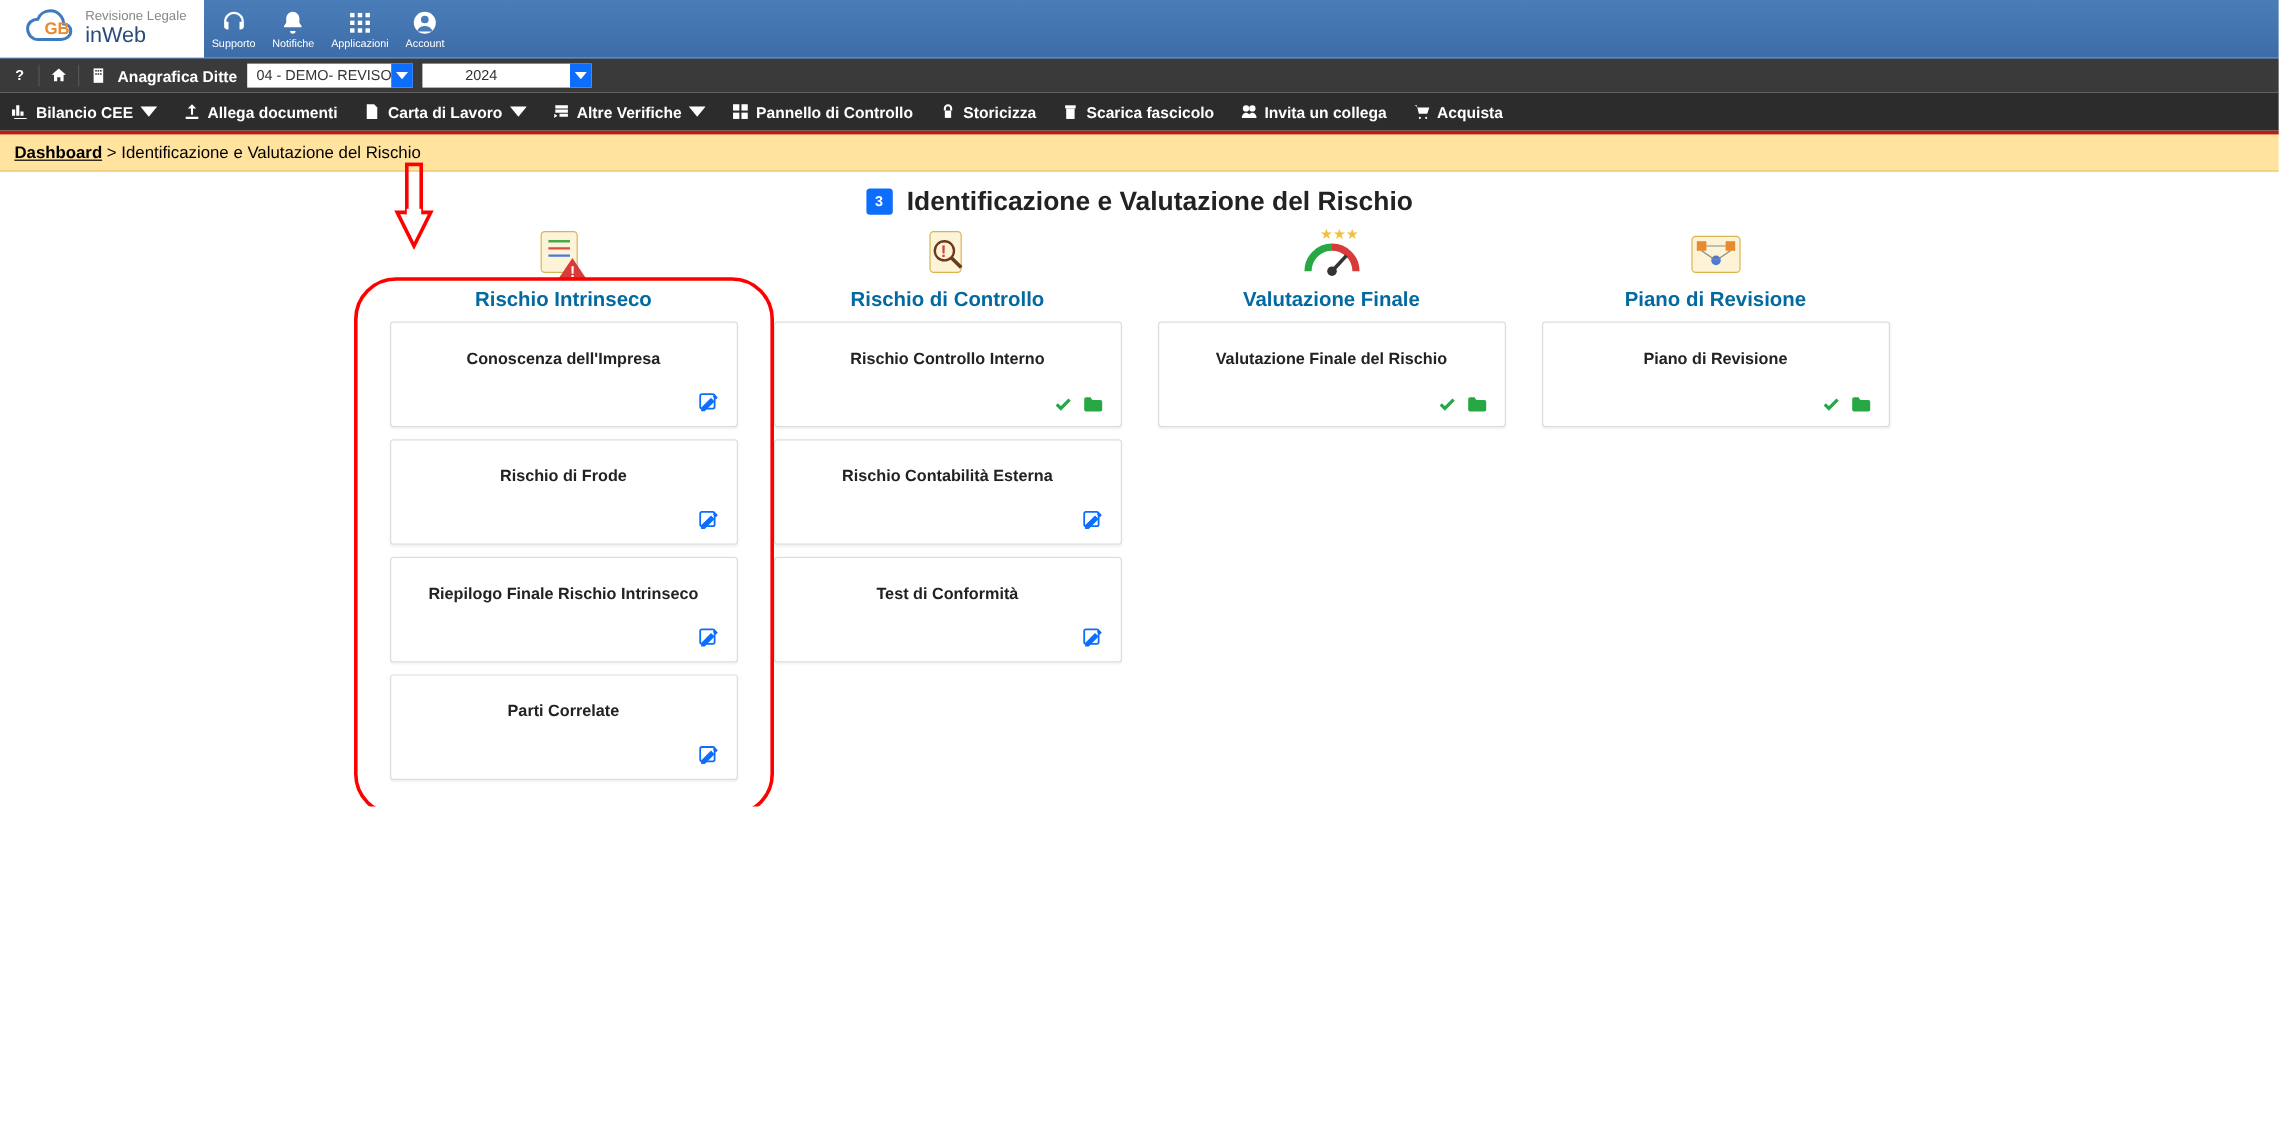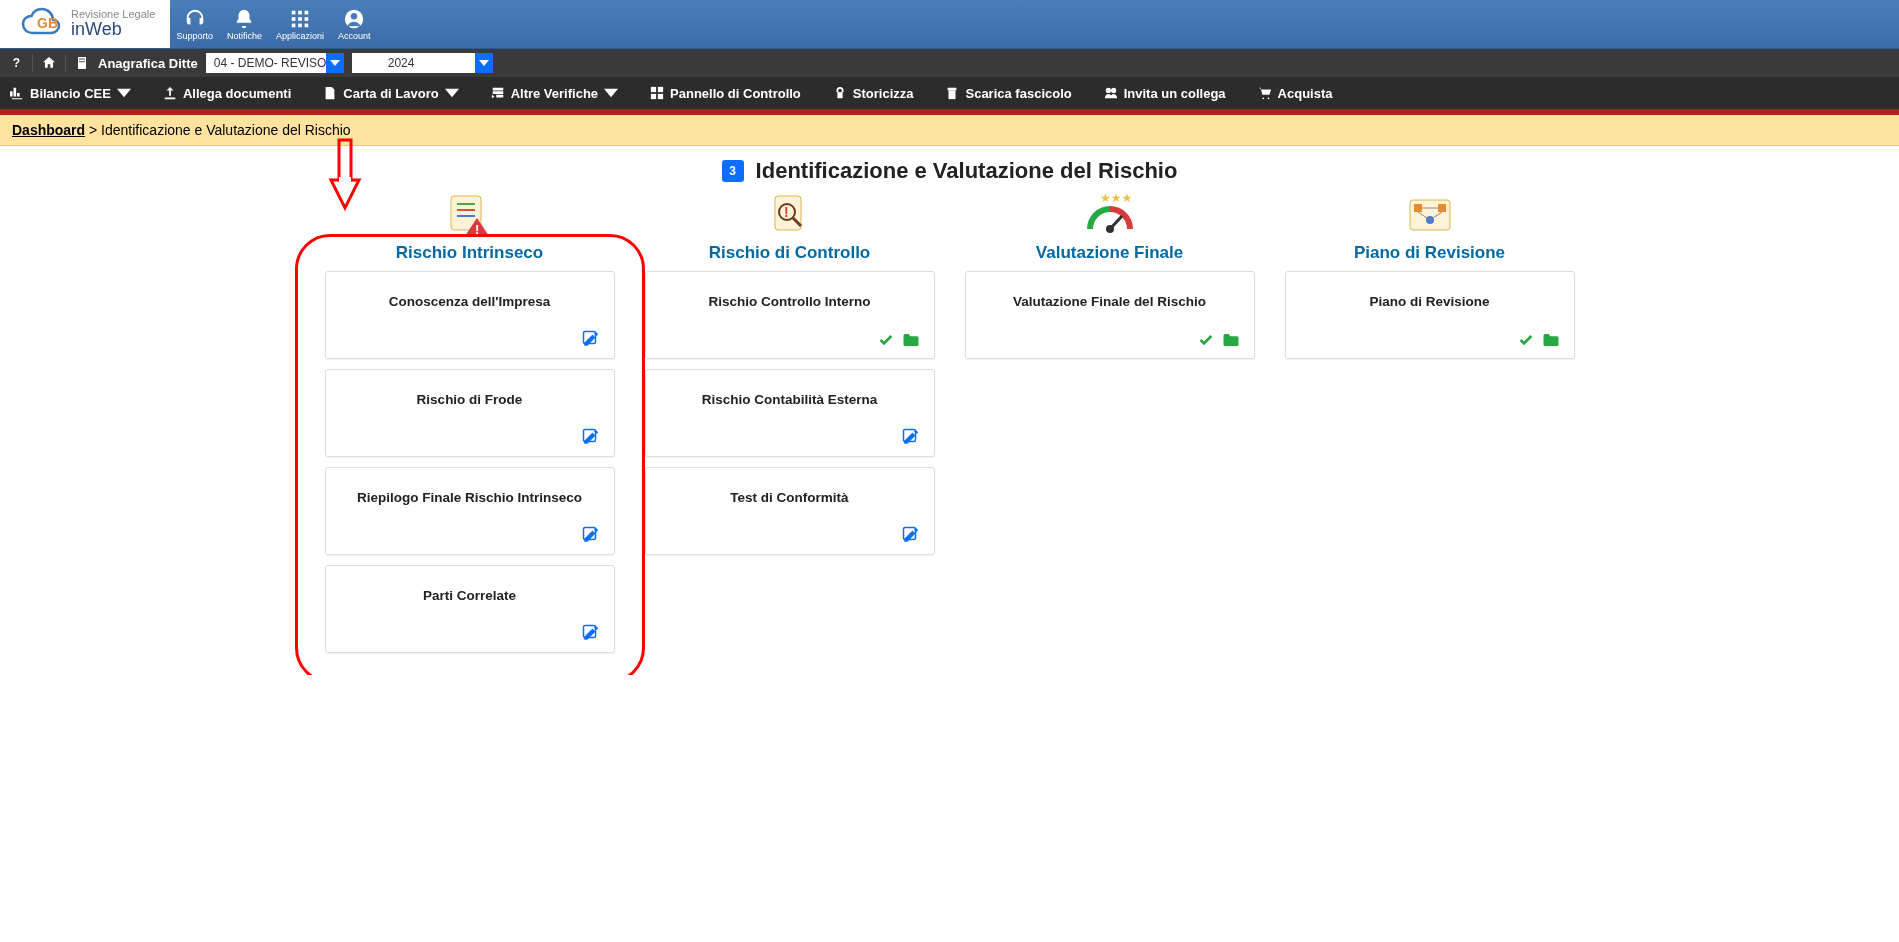--- a/index.html
+++ b/index.html
@@ -66,34 +66,34 @@
     .nav-select-text.year { width: 95px; margin-left: 28px; }
     .nav-select-btn { background: #0d6efd; width: 18px; height: 20px; display: flex; align-items: center; justify-content: center; cursor: pointer; }
     
     
     .toolbar {
       background: #2c2c2c;
       height: 32px;
       display: flex;
       align-items: center;
       padding: 0 10px;
-      gap: 32px;
+      gap: 22px;
       color: #fff;
       font-size: 13px;
       font-weight: bold;
     }
     .toolbar-item { display: flex; align-items: center; gap: 6px; cursor: pointer; }
     .toolbar-item svg { width: 14px; height: 14px; }
     
     
     .breadcrumb {
       background: #ffe39f;
       padding: 7px 12px;
       font-size: 14px;
-      border-top: 6px solid #b91c1c;
+      border-top: 3px solid #b91c1c;
       border-bottom: 1px solid #e8c76a;
     }
     .breadcrumb a { color: #000; font-weight: bold; text-decoration: underline; cursor: pointer; }
     
     
     .main {
       padding: 12px 20px;
     }
     .page-title-row {
       display: flex;

